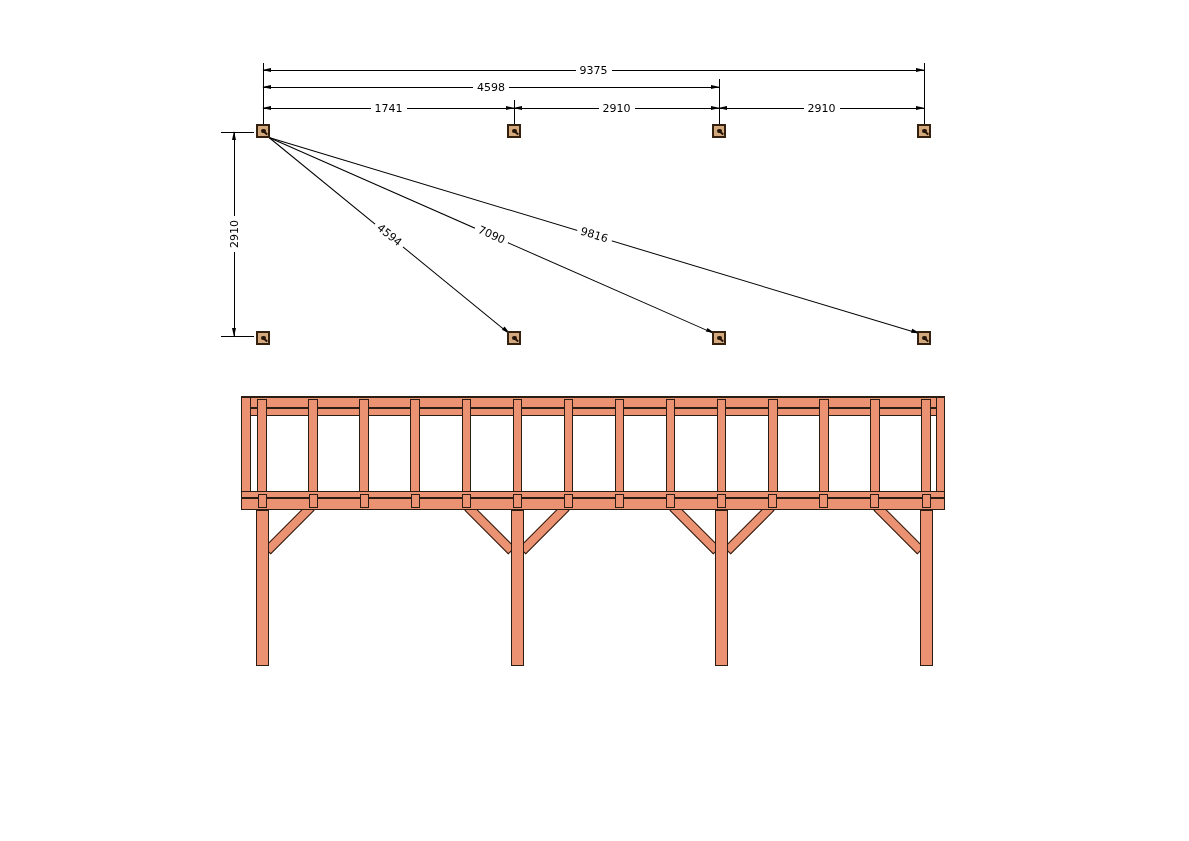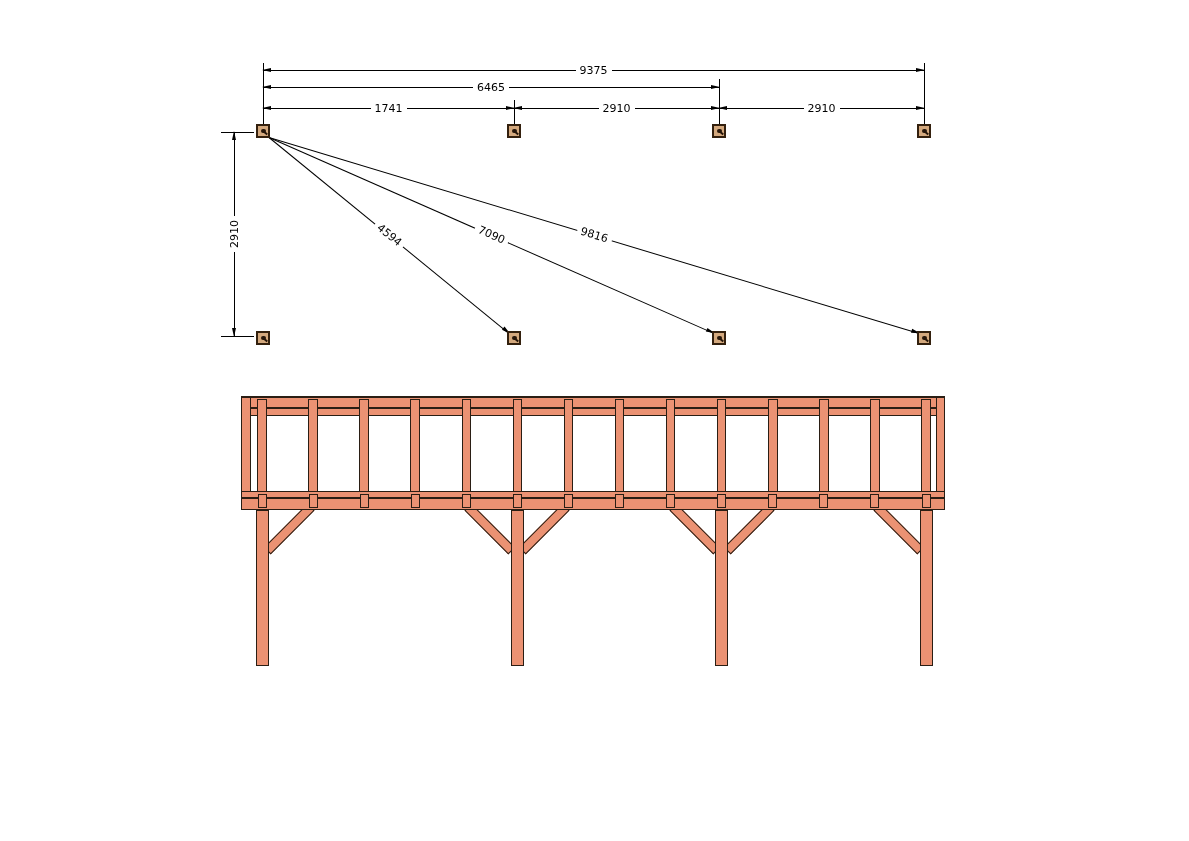--- a/index.html
+++ b/index.html
@@ -51,21 +51,21 @@
 
     <div class="dim-h" style="left:263px;top:70px;width:661px;">
       <span class="ar ar-l"></span>
       <span class="ar ar-r"></span>
       <span class="dim-label">9375</span>
     </div>
 
     <div class="dim-h" style="left:263px;top:87px;width:456px;">
       <span class="ar ar-l"></span>
       <span class="ar ar-r"></span>
-      <span class="dim-label">6465</span>
+      <span class="dim-label">4598</span>
     </div>
 
     <div class="dim-h" style="left:263px;top:108px;width:251px;">
       <span class="ar ar-l"></span>
       <span class="ar ar-r"></span>
       <span class="dim-label">1741</span>
     </div>
     <div class="dim-h" style="left:514px;top:108px;width:205px;">
       <span class="ar ar-l"></span>
       <span class="ar ar-r"></span>

